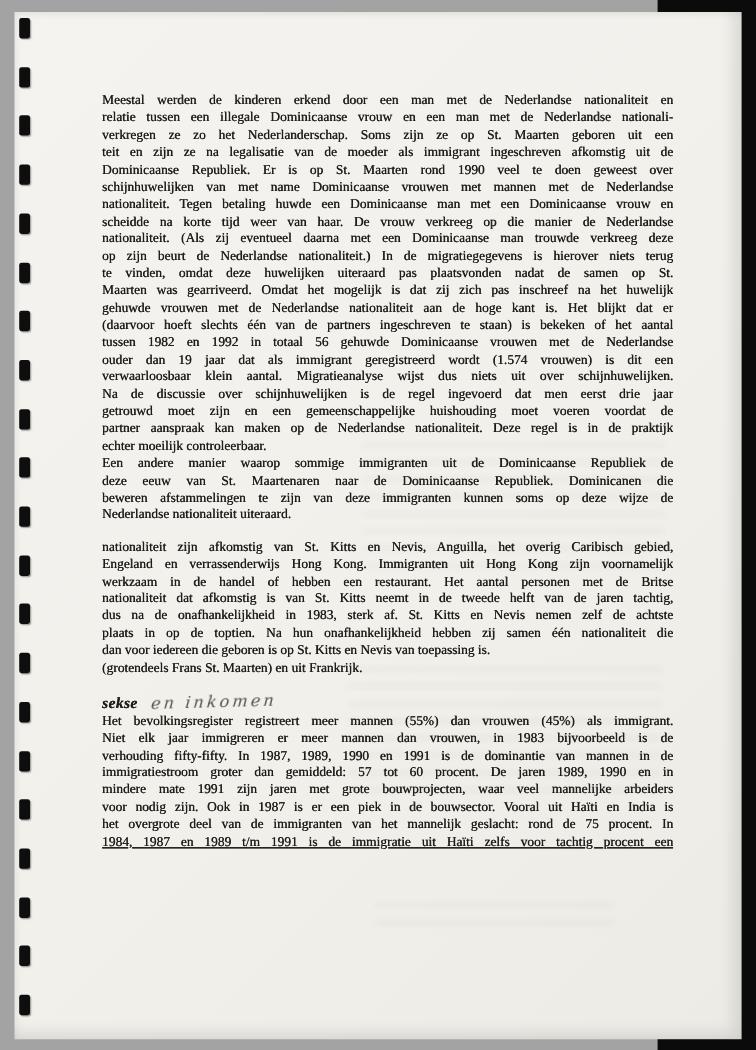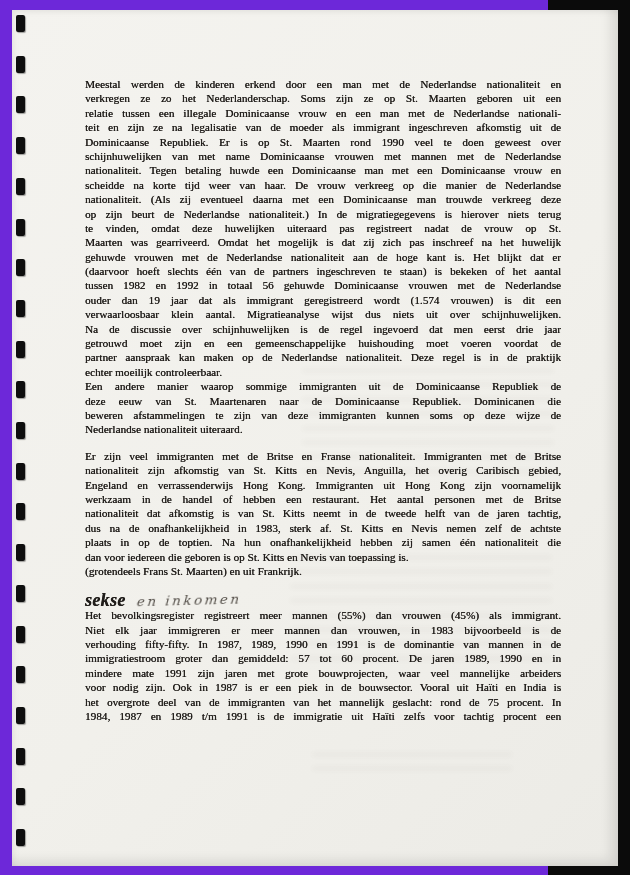--- a/index.html
+++ b/index.html
@@ -2,21 +2,21 @@
 <html><head>
 <meta charset="utf-8">
 <style>
   * { margin: 0; padding: 0; box-sizing: border-box; }
   html, body {
     width: 630px; height: 875px;
     background: #0b0b0b;
     font-family: "Liberation Serif", "DejaVu Serif", serif;
     overflow: hidden;
   }
-  .scan-canvas { position: relative; width: 548px; height: 875px; background: #6d28d9; }
+  .scan-canvas { position: relative; width: 548px; height: 875px; background: #a3a3a3; }
   .page {
     position: absolute; left: 12px; top: 10px;
     width: 606px; height: 856px;
     background: linear-gradient(135deg, #f4f3ef 0%, #f1f0eb 55%, #ecebe6 100%);
     box-shadow: inset -7px -5px 12px rgba(0,0,0,0.10), inset 2px 2px 6px rgba(0,0,0,0.05);
   }
   .binding-strip { position: absolute; left: 0; top: 0; width: 30px; height: 100%; }
   .hole {
     position: absolute; left: 4px; width: 9px; height: 17px;
     background: #0e0e0e; border-radius: 2px;
@@ -28,25 +28,25 @@
     font-size: 11.2px;
     text-shadow: 0.25px 0 0 currentColor; 
   }
   .para { width: 100%; }
   .line {
     height: 14.4px; line-height: 14.4px;
     text-align: justify; text-align-last: justify;
     overflow: hidden; white-space: normal;
   }
   .para .line:last-child { text-align-last: left; }
-  .para.keep-justify .line:last-child { text-align-last: justify; }
+  .para.keep-justify .line:last-child { text-align-last: justify; text-decoration: underline; }
   .spacer { height: 12px; }
   .spacer.before-heading { height: 14px; }
   .heading-row { height: 16px; line-height: 16px; white-space: nowrap; }
-  .heading-printed { font-style: italic; font-weight: bold; font-size: 18px; letter-spacing: 0.3px; }
+  .heading-printed { font-style: italic; font-weight: bold; font-size: 13px; letter-spacing: 0.3px; }
   .heading-handwritten {
     display: inline-block;
     font-family: "DejaVu Serif", serif;
     font-style: italic;
     font-size: 13.5px;
     color: #55504a;
     letter-spacing: 2.5px;
     margin-left: 9px;
     transform: rotate(-1.5deg) translateY(-1px) skewX(-8deg);
     filter: blur(0.35px);
@@ -103,30 +103,30 @@
       </div>
 
     <div class="bleedthrough bleed-1"></div>
     <div class="bleedthrough bleed-2"></div>
     <div class="bleedthrough bleed-3"></div>
 
     <div class="text-column">
 
       <div class="para">
           <div class="line">Meestal werden de kinderen erkend door een man met de Nederlandse nationaliteit en</div>
+          <div class="line">relatie tussen een illegale Dominicaanse vrouw en een man met de Nederlandse nationali-</div>
           <div class="line">verkregen ze zo het Nederlanderschap. Soms zijn ze op St. Maarten geboren uit een</div>
-          <div class="line">relatie tussen een illegale Dominicaanse vrouw en een man met de Nederlandse nationali-</div>
           <div class="line">teit en zijn ze na legalisatie van de moeder als immigrant ingeschreven afkomstig uit de</div>
           <div class="line">Dominicaanse Republiek. Er is op St. Maarten rond 1990 veel te doen geweest over</div>
           <div class="line">schijnhuwelijken van met name Dominicaanse vrouwen met mannen met de Nederlandse</div>
           <div class="line">nationaliteit. Tegen betaling huwde een Dominicaanse man met een Dominicaanse vrouw en</div>
           <div class="line">scheidde na korte tijd weer van haar. De vrouw verkreeg op die manier de Nederlandse</div>
           <div class="line">nationaliteit. (Als zij eventueel daarna met een Dominicaanse man trouwde verkreeg deze</div>
           <div class="line">op zijn beurt de Nederlandse nationaliteit.) In de migratiegegevens is hierover niets terug</div>
-          <div class="line">te vinden, omdat deze huwelijken uiteraard pas registreert nadat de vrouw op St.</div>
+          <div class="line">te vinden, omdat deze huwelijken uiteraard pas plaatsvonden nadat de samen op St.</div>
           <div class="line">Maarten was gearriveerd. Omdat het mogelijk is dat zij zich pas inschreef na het huwelijk</div>
           <div class="line">gehuwde vrouwen met de Nederlandse nationaliteit aan de hoge kant is. Het blijkt dat er</div>
           <div class="line">(daarvoor hoeft slechts één van de partners ingeschreven te staan) is bekeken of het aantal</div>
           <div class="line">tussen 1982 en 1992 in totaal 56 gehuwde Dominicaanse vrouwen met de Nederlandse</div>
           <div class="line">ouder dan 19 jaar dat als immigrant geregistreerd wordt (1.574 vrouwen) is dit een</div>
           <div class="line">verwaarloosbaar klein aantal. Migratieanalyse wijst dus niets uit over schijnhuwelijken.</div>
           <div class="line">Na de discussie over schijnhuwelijken is de regel ingevoerd dat men eerst drie jaar</div>
           <div class="line">getrouwd moet zijn en een gemeenschappelijke huishouding moet voeren voordat de</div>
           <div class="line">partner aanspraak kan maken op de Nederlandse nationaliteit. Deze regel is in de praktijk</div>
           <div class="line">echter moeilijk controleerbaar.</div>
@@ -135,21 +135,20 @@
       <div class="para">
           <div class="line">Een andere manier waarop sommige immigranten uit de Dominicaanse Republiek de</div>
           <div class="line">deze eeuw van St. Maartenaren naar de Dominicaanse Republiek. Dominicanen die</div>
           <div class="line">beweren afstammelingen te zijn van deze immigranten kunnen soms op deze wijze de</div>
           <div class="line">Nederlandse nationaliteit uiteraard.</div>
         </div>
 
       <div class="spacer"></div>
 
       <div class="para">
-          <div class="line">Er zijn veel immigranten met de Britse en Franse nationaliteit. Immigranten met de Britse</div>
           <div class="line">nationaliteit zijn afkomstig van St. Kitts en Nevis, Anguilla, het overig Caribisch gebied,</div>
           <div class="line">Engeland en verrassenderwijs Hong Kong. Immigranten uit Hong Kong zijn voornamelijk</div>
           <div class="line">werkzaam in de handel of hebben een restaurant. Het aantal personen met de Britse</div>
           <div class="line">nationaliteit dat afkomstig is van St. Kitts neemt in de tweede helft van de jaren tachtig,</div>
           <div class="line">dus na de onafhankelijkheid in 1983, sterk af. St. Kitts en Nevis nemen zelf de achtste</div>
           <div class="line">plaats in op de toptien. Na hun onafhankelijkheid hebben zij samen één nationaliteit die</div>
           <div class="line">dan voor iedereen die geboren is op St. Kitts en Nevis van toepassing is.</div>
         </div>
 
       <div class="para">

